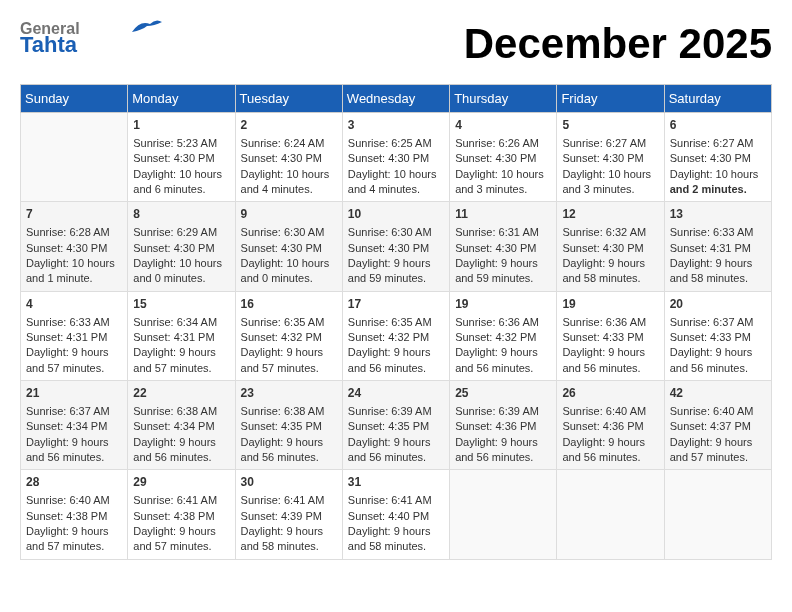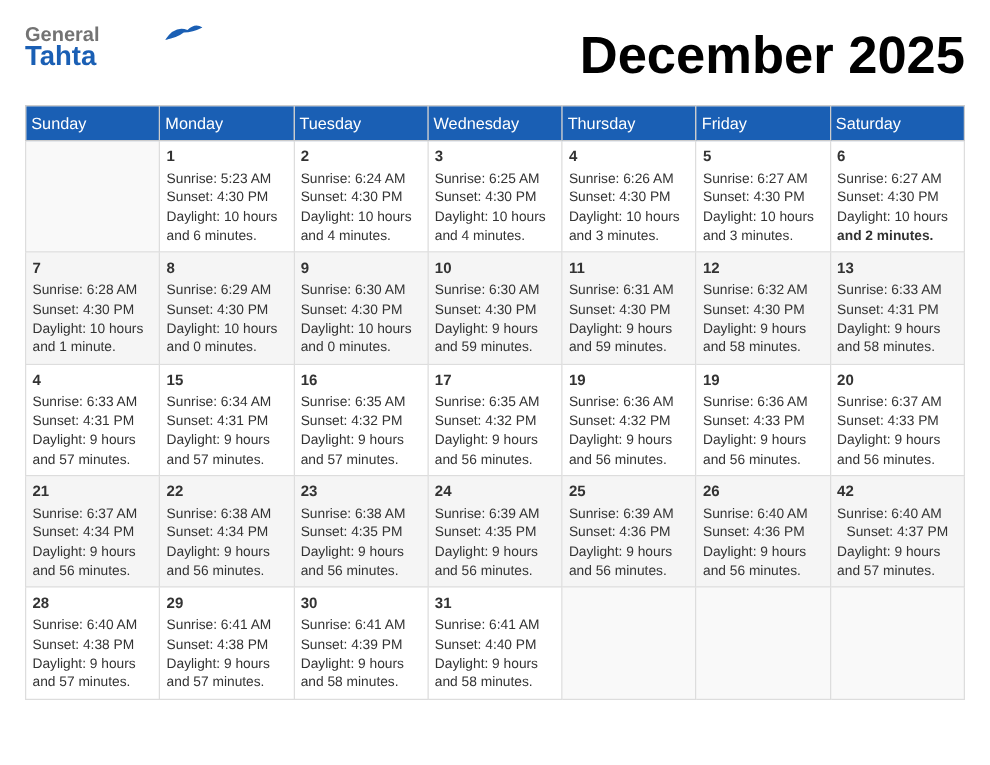--- a/index.html
+++ b/index.html
@@ -289,21 +289,21 @@
         <td>
           <span class="day-num">26</span>
           <span style="display: block;">Sunrise: 6:40 AM</span>
           <span style="display: block;">Sunset: 4:36 PM</span>
           <span style="display: block;">Daylight: 9 hours</span>
           <span style="display: block;">and 56 minutes.</span>
         </td>
         <td>
           <span class="day-num">42</span>
           <span style="display: block;">Sunrise: 6:40 AM</span>
-          <span style="display: block; text-align: center;">Sunset: 4:37 PM</span>
+          <span style="display: block;">Sunset: 4:37 PM</span>
           <span style="display: block;">Daylight: 9 hours</span>
           <span style="display: block;">and 57 minutes.</span>
         </td>
       </tr>
       <tr>
         <td>
           <span class="day-num">28</span>
           <span style="display: block;">Sunrise: 6:40 AM</span>
           <span style="display: block;">Sunset: 4:38 PM</span>
           <span style="display: block;">Daylight: 9 hours</span>

